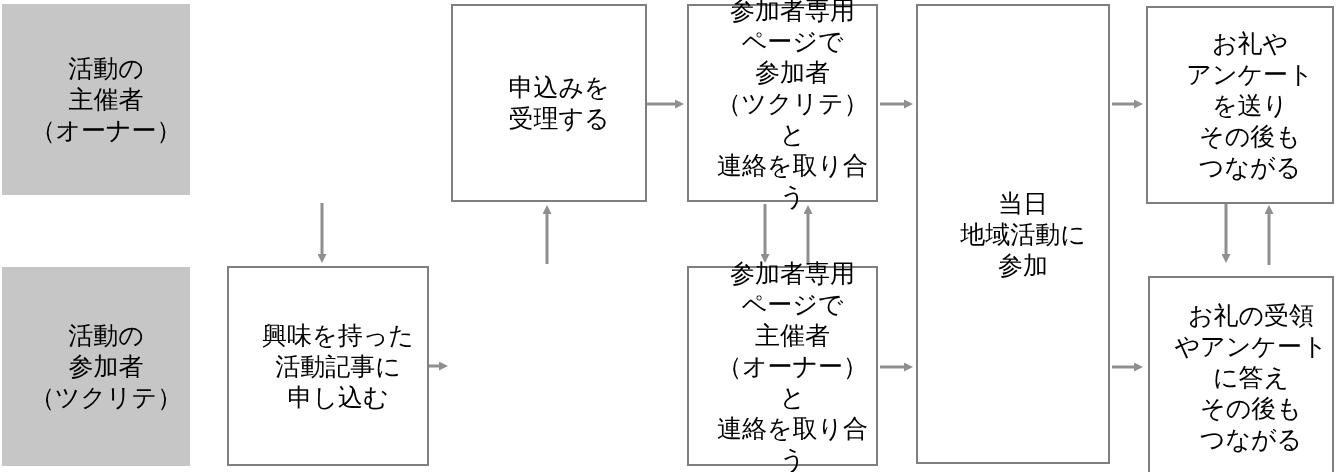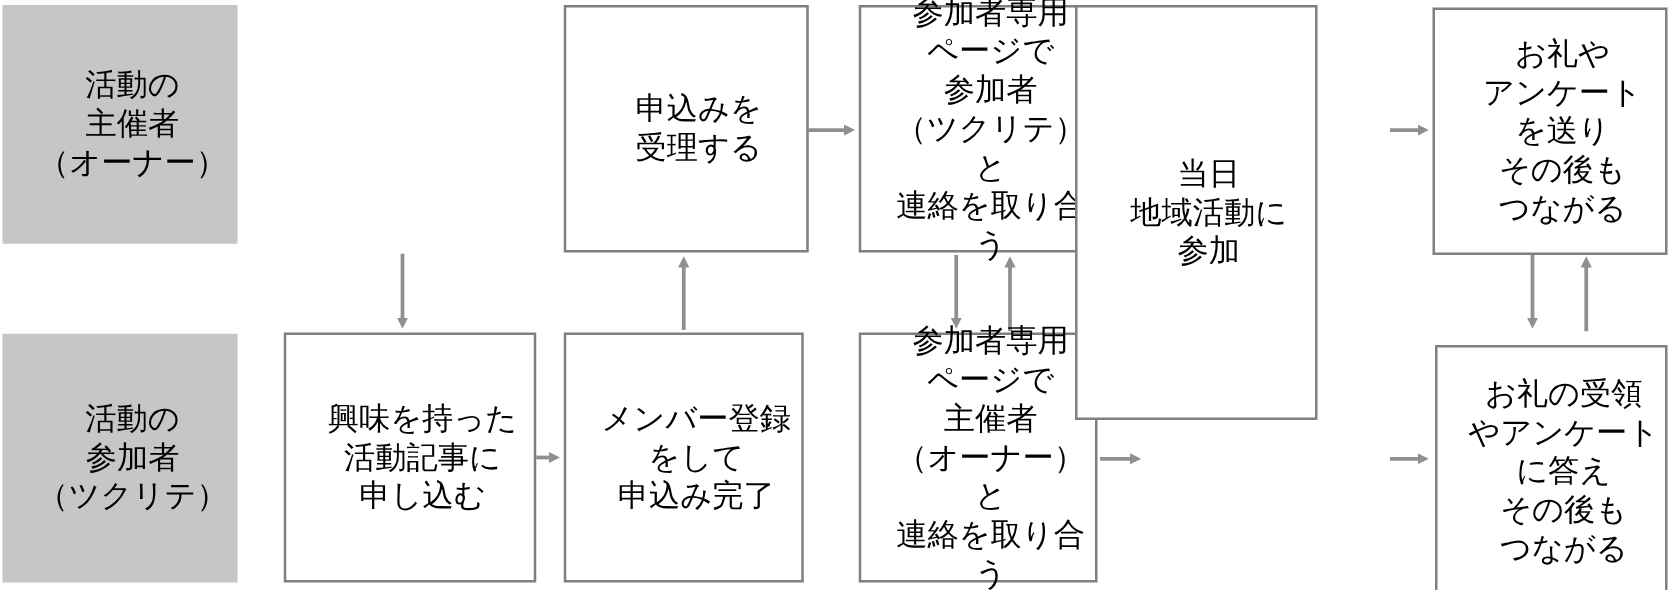--- a/index.html
+++ b/index.html
@@ -75,31 +75,28 @@
 連絡を取り合う</div>
   <div class="box" style="left:1146px;top:6px;width:188px;height:198px">お礼や
 アンケート
 を送り
 その後も
 つながる</div>
 
   <div class="box" style="left:227px;top:266px;width:202px;height:200px">興味を持った
 活動記事に
 申し込む</div>
-  <div class="box" style="left:451px;top:266px;width:192px;height:200px">メンバー登録
-をして
-申込み完了</div>
   <div class="box" style="left:687px;top:266px;width:191px;height:200px">参加者専用
 ページで
 主催者
 （オーナー）と
 連絡を取り合う</div>
   <div class="box" style="left:1148px;top:276px;width:186px;height:202px">お礼の受領
 やアンケート
 に答え
 その後も
 つながる</div>
 
-  <div class="box" style="left:860px;top:4px;width:194px;height:332px">当日
+  <div class="box" style="left:916px;top:4px;width:194px;height:460px">当日
 地域活動に
 参加</div>
 
 </div>
 
 </body></html>

